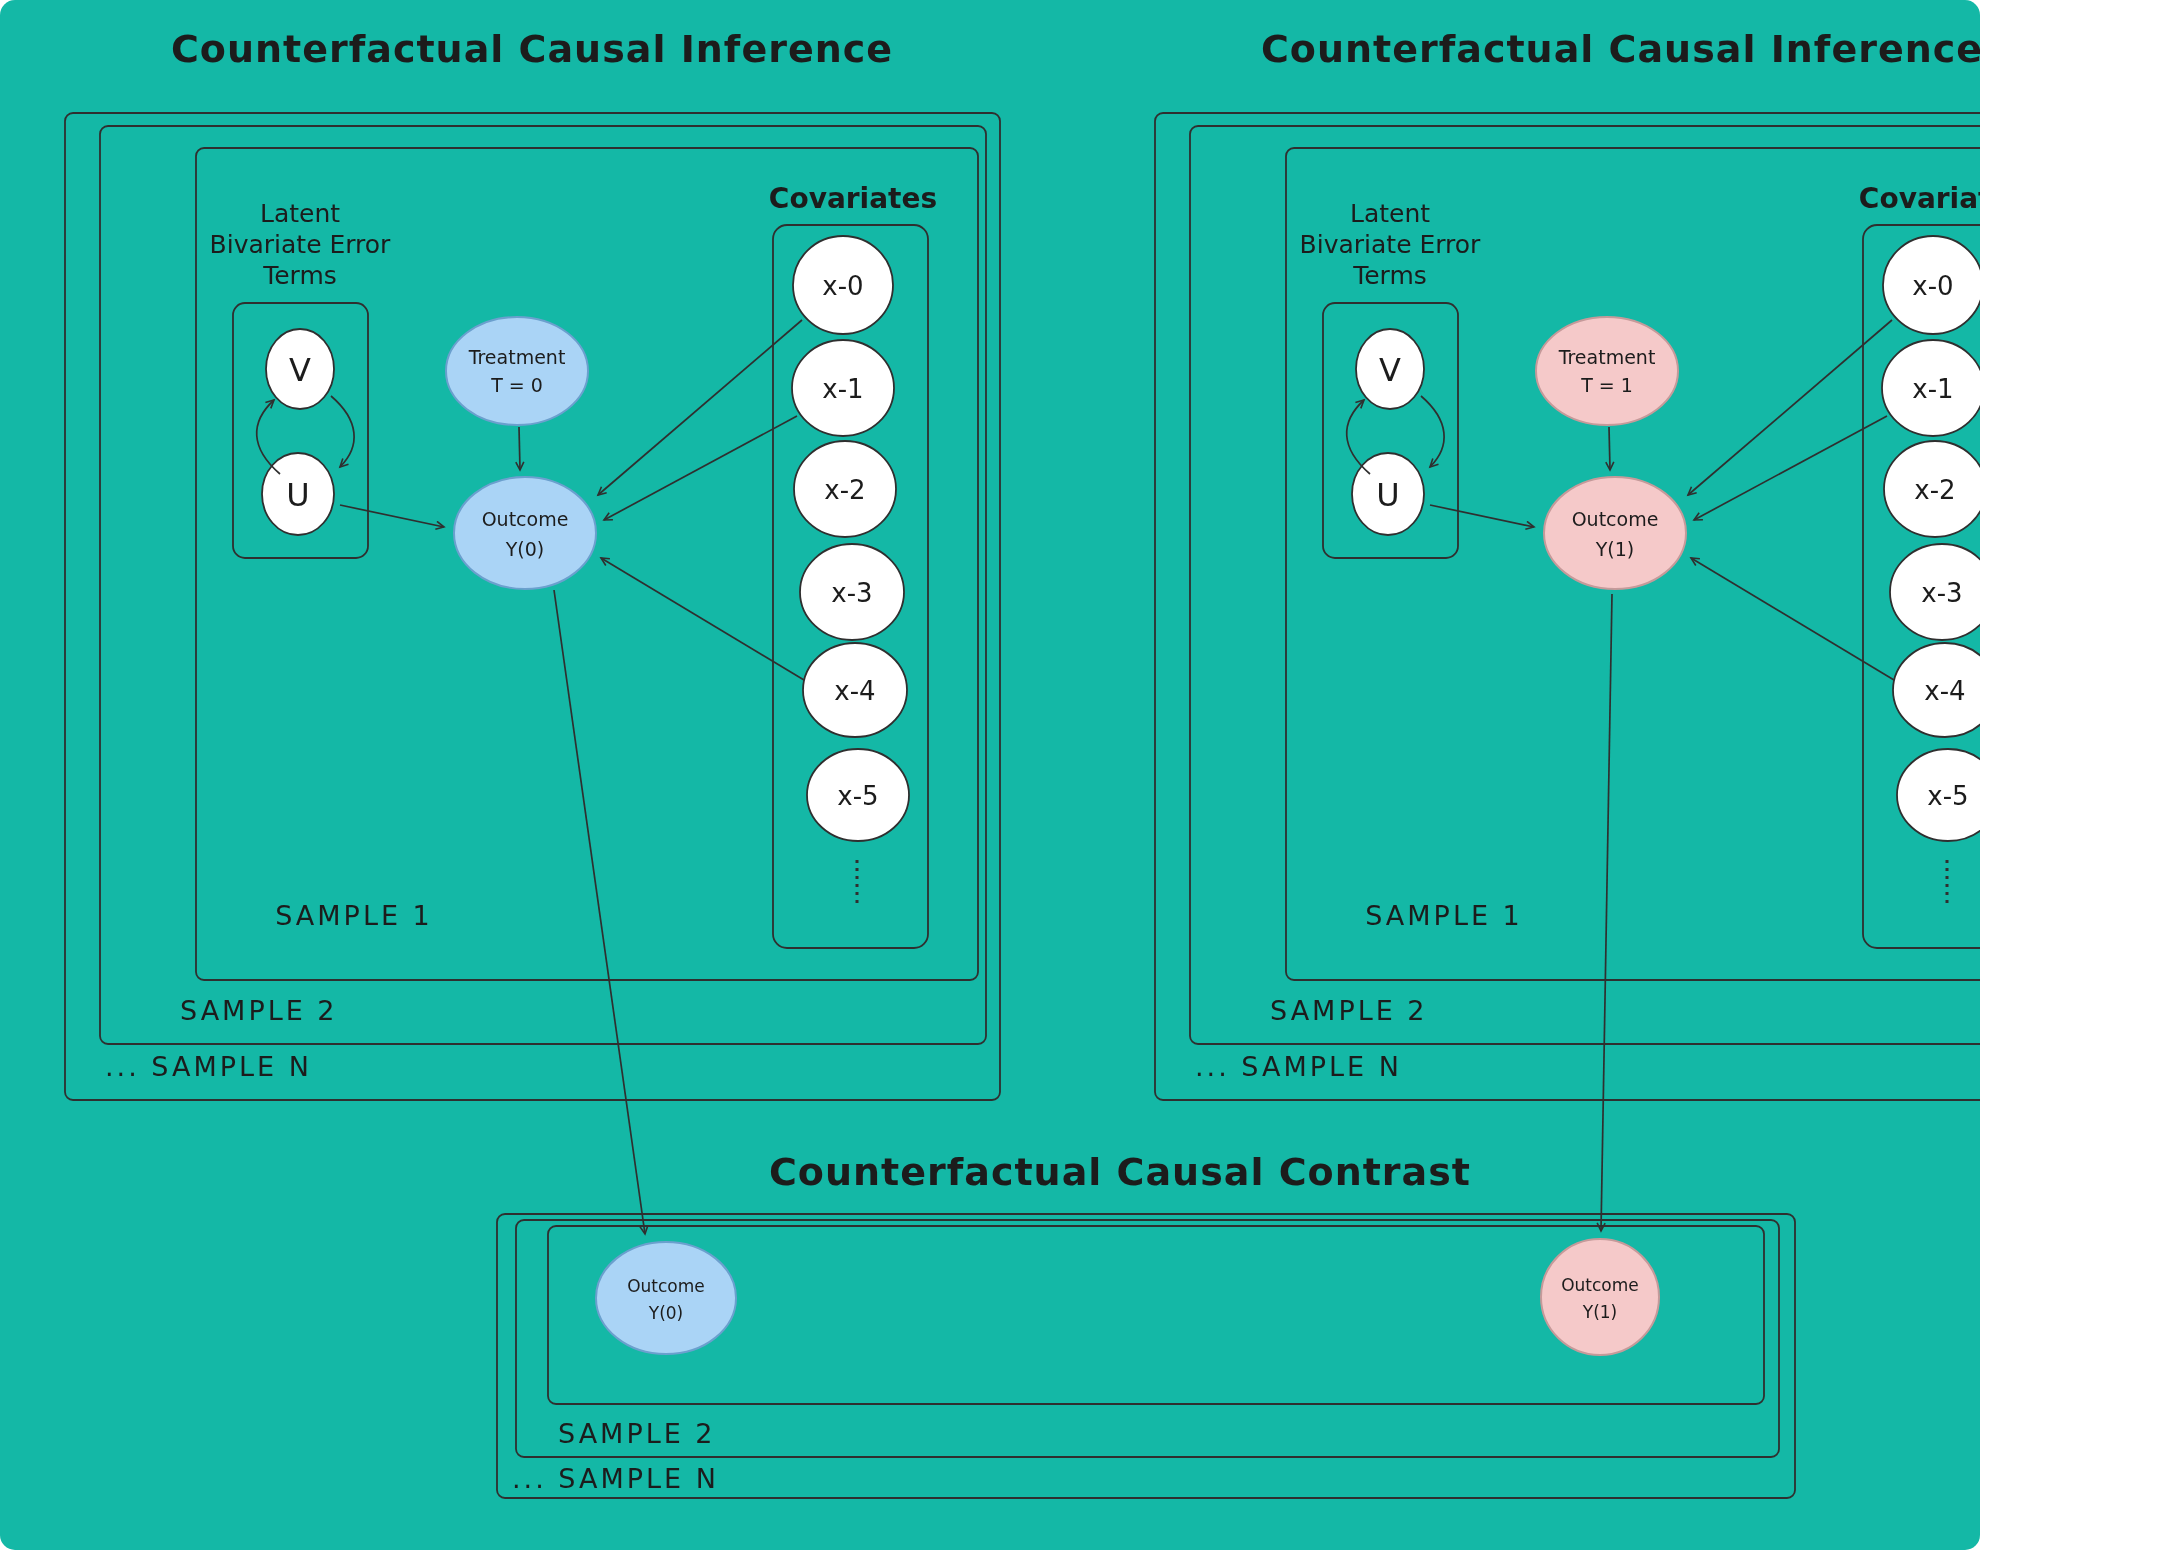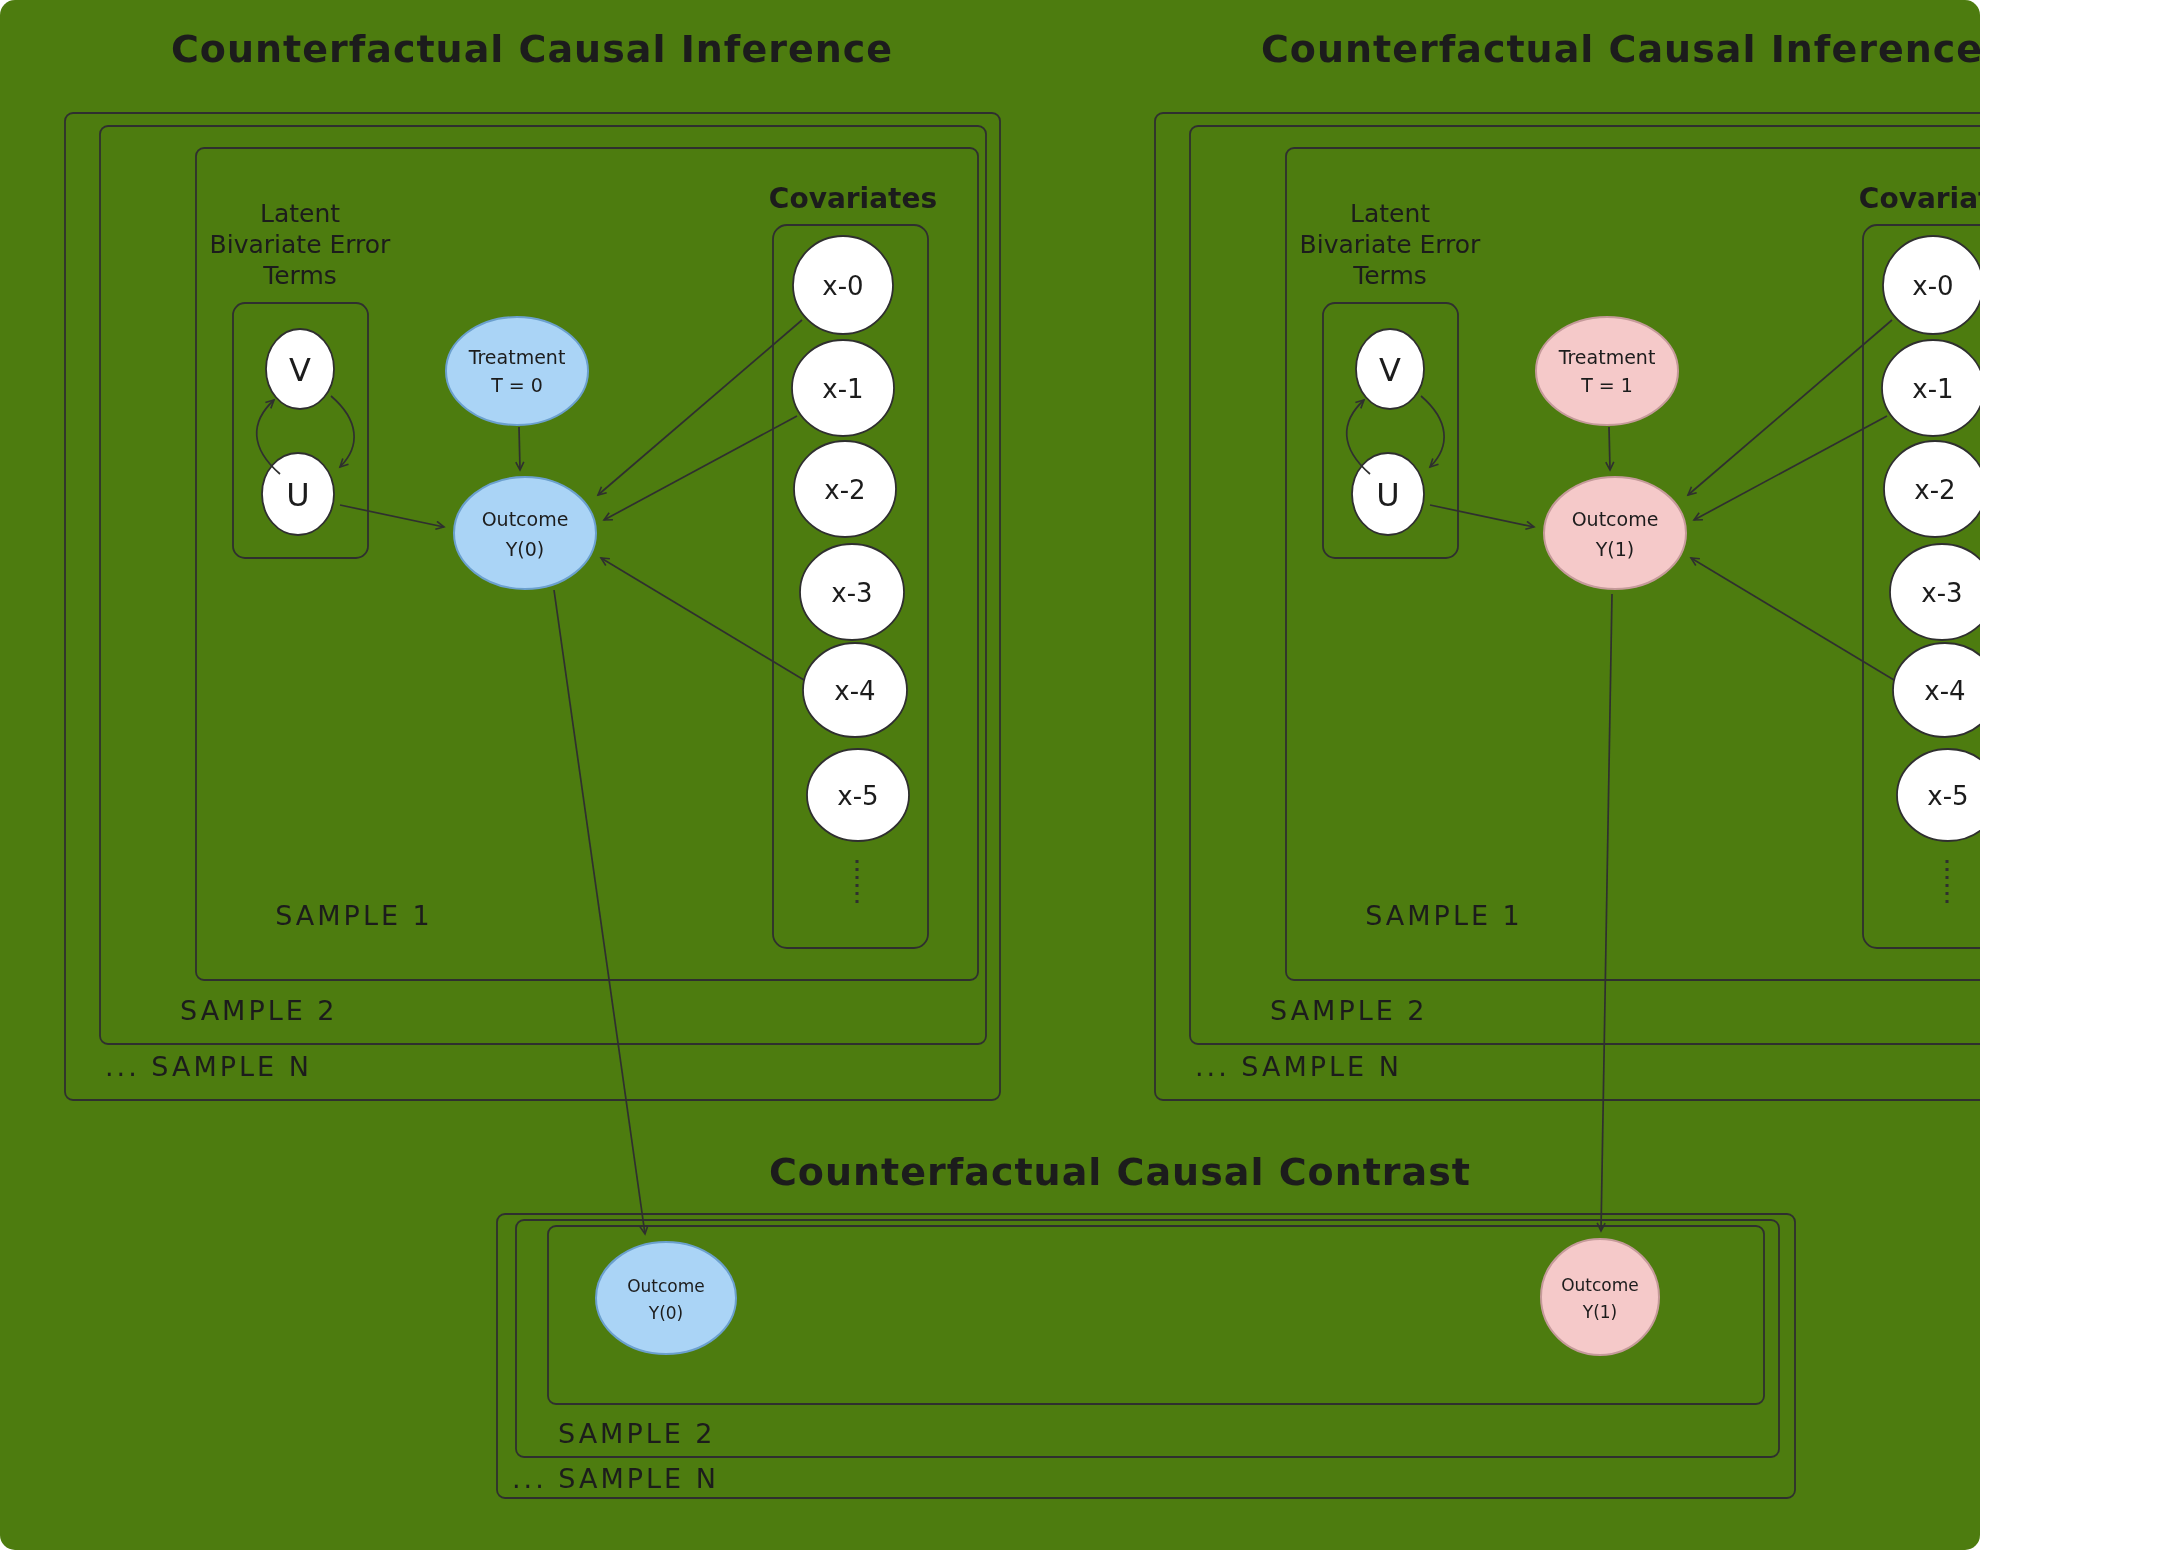--- a/index.html
+++ b/index.html
@@ -1,16 +1,16 @@
 <!DOCTYPE html>
 <html><head>
 <meta charset="utf-8">
 <style>
   html,body{margin:0;padding:0;background:#ffffff;}
-  .canvas{position:relative;width:1980px;height:1550px;background:#4d7c0f;overflow:hidden;border-radius:15px;}
+  .canvas{position:relative;width:1980px;height:1550px;background:#14b8a6;overflow:hidden;border-radius:15px;}
   svg{display:block;}
   text{font-family:"DejaVu Sans", sans-serif;fill:#1c1c1c;}
   .title{font-size:38px;font-weight:bold;letter-spacing:1px;text-anchor:middle;}
   .sample-label{font-size:27px;letter-spacing:3px;}
   .sample-label.mid{text-anchor:middle;}
   .latent-label{font-size:25px;text-anchor:middle;}
   .cov-title{font-size:28px;font-weight:bold;text-anchor:middle;}
   .node-big{font-size:32px;text-anchor:middle;}
   .cov-text{font-size:26px;text-anchor:middle;}
   .node-small{font-size:19px;text-anchor:middle;}

